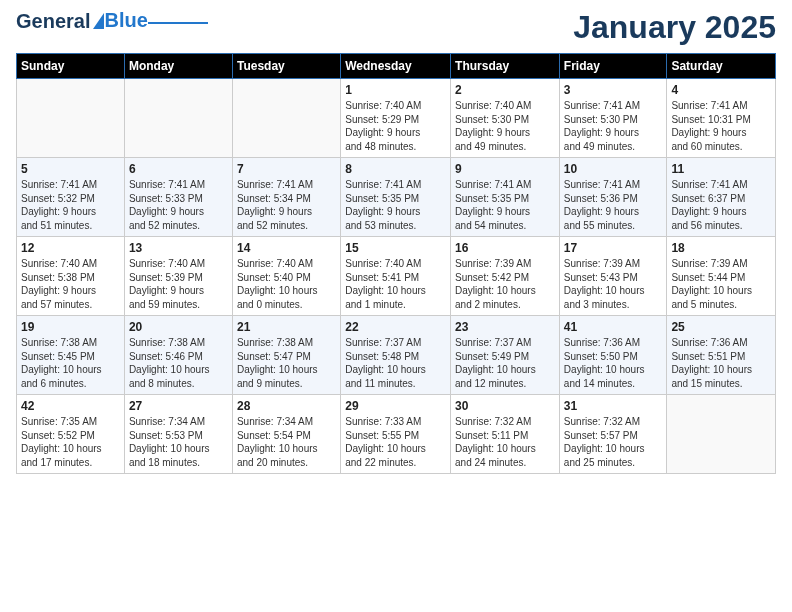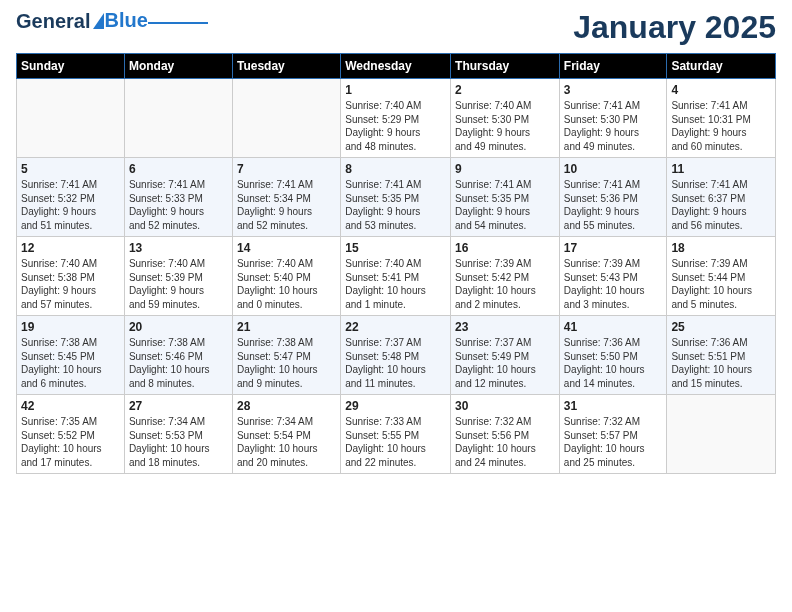--- a/index.html
+++ b/index.html
@@ -331,21 +331,21 @@
           <td>
             <span class="day-number">29</span>
             <div class="cell-text">Sunrise: 7:33 AM</div>
             <div class="cell-text">Sunset: 5:55 PM</div>
             <div class="cell-text">Daylight: 10 hours</div>
             <div class="cell-text">and 22 minutes.</div>
           </td>
           <td>
             <span class="day-number">30</span>
             <div class="cell-text">Sunrise: 7:32 AM</div>
-            <div class="cell-text">Sunset: 5:56 PM</div>
+            <div class="cell-text">Sunset: 5:11 PM</div>
             <div class="cell-text">Daylight: 10 hours</div>
             <div class="cell-text">and 24 minutes.</div>
           </td>
           <td>
             <span class="day-number">31</span>
             <div class="cell-text">Sunrise: 7:32 AM</div>
             <div class="cell-text">Sunset: 5:57 PM</div>
             <div class="cell-text">Daylight: 10 hours</div>
             <div class="cell-text">and 25 minutes.</div>
           </td>

